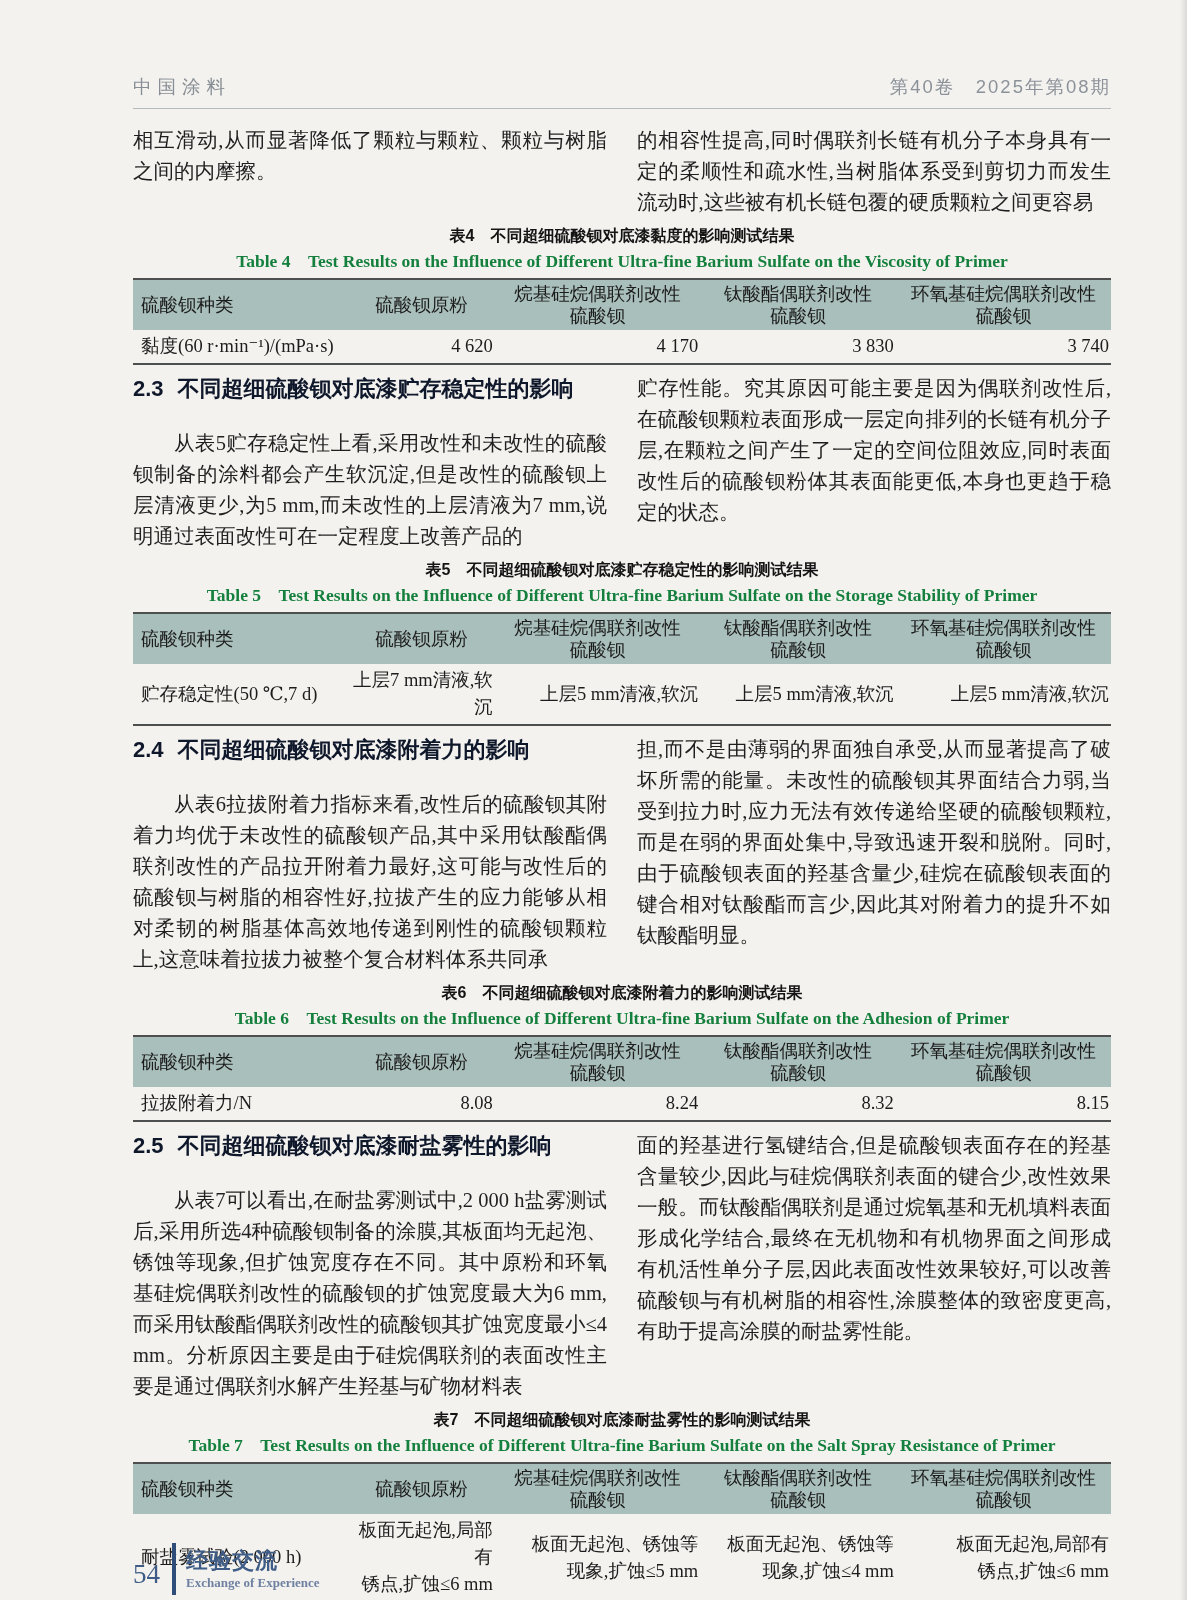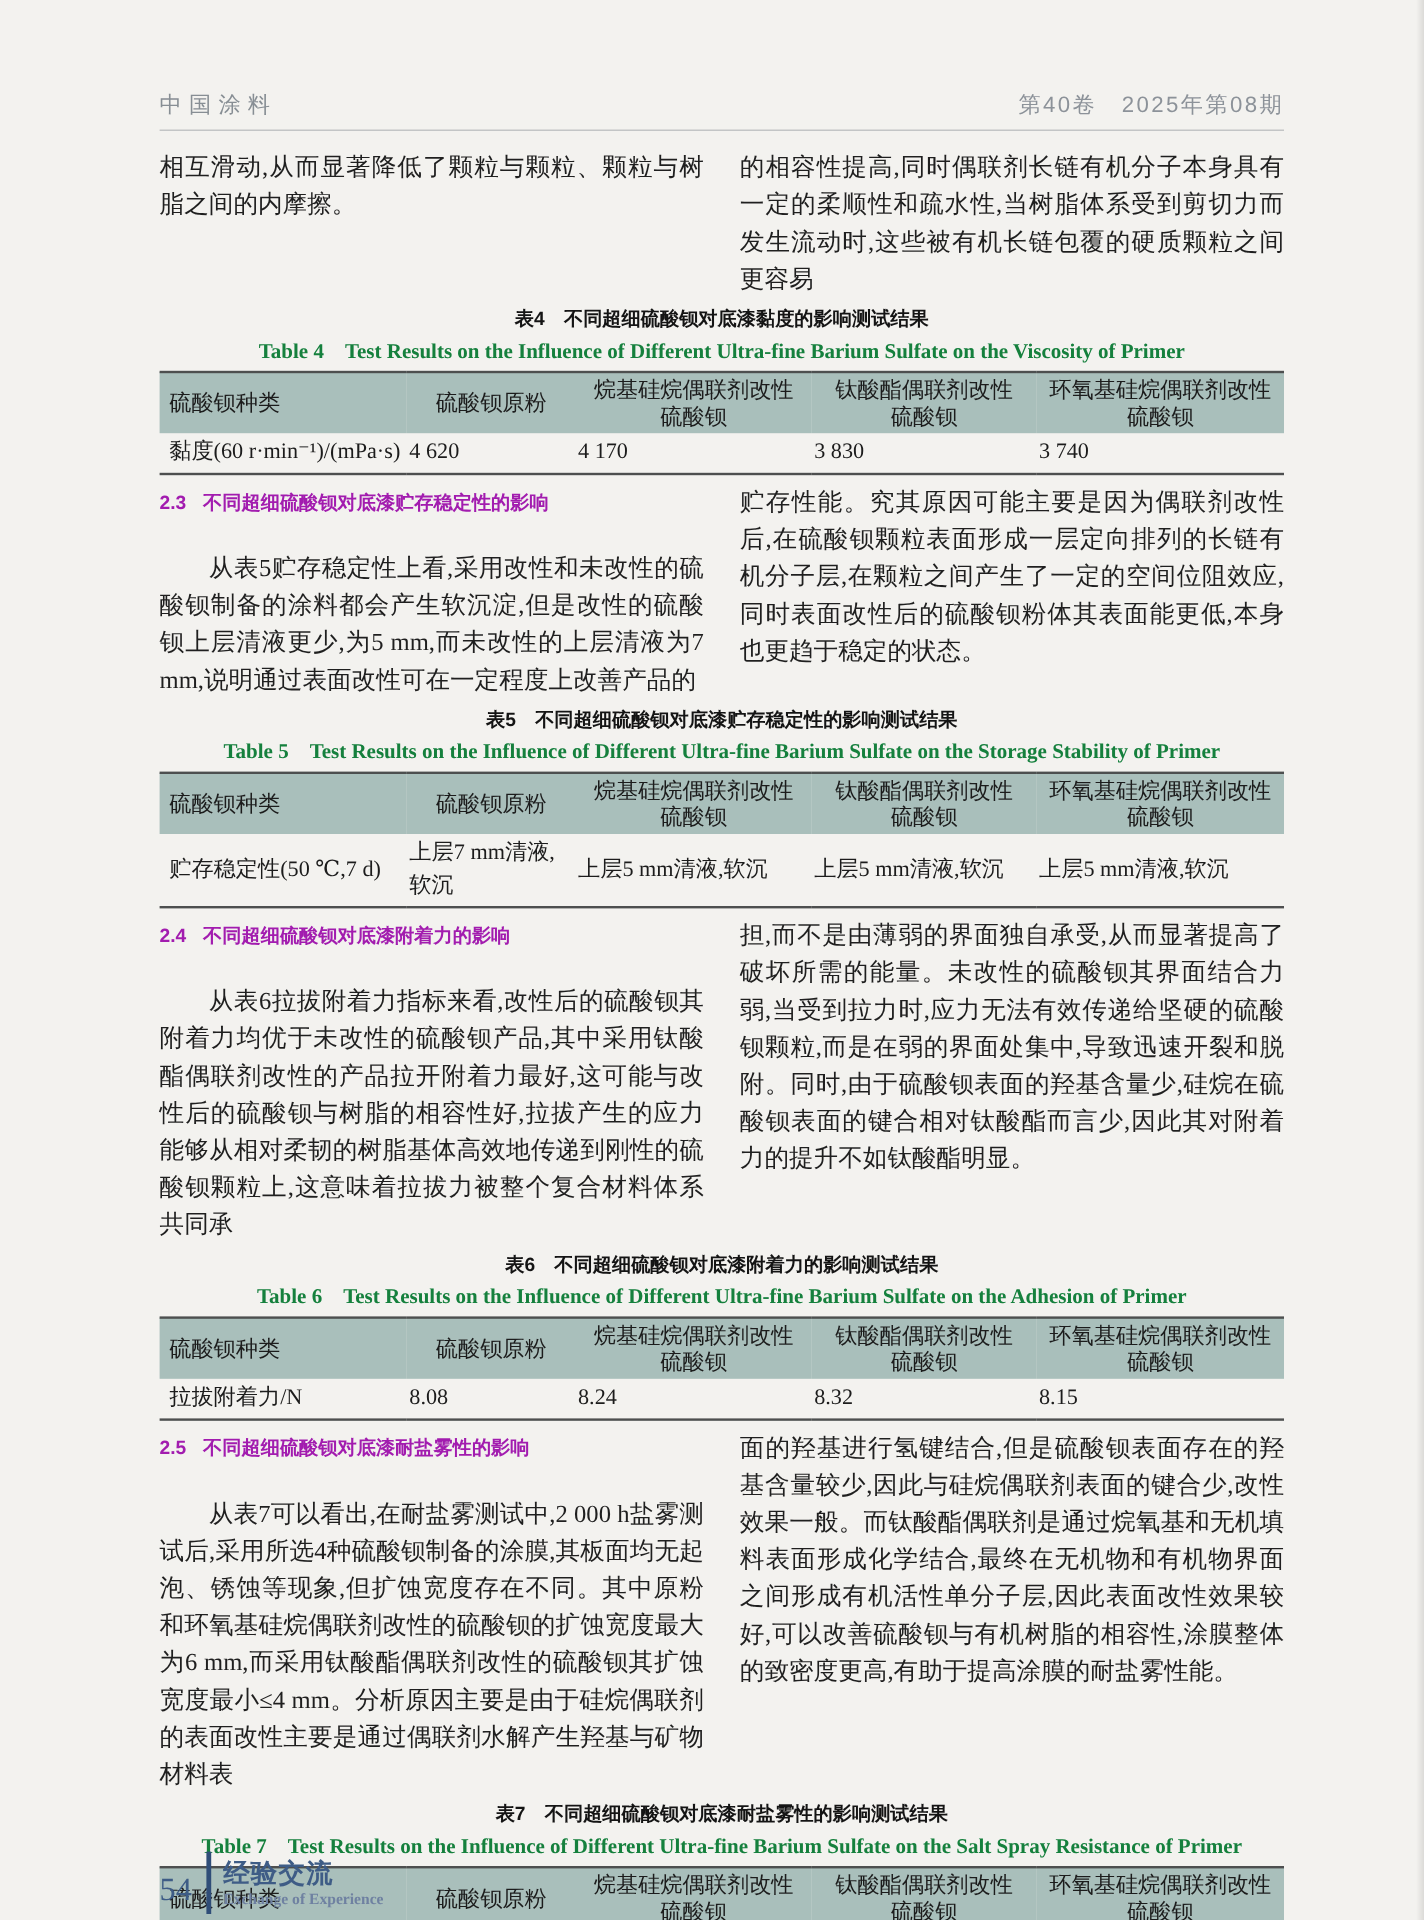--- a/index.html
+++ b/index.html
@@ -13,21 +13,21 @@
   }
   body::after{ 
     content:"";position:absolute;top:0;right:0;width:7px;height:1600px;
     background:linear-gradient(to right, rgba(0,0,0,0), rgba(0,0,0,0.10));
     pointer-events:none;
   }
   .page{
     position:relative;
     box-sizing:border-box;
     width:1187px;height:1253px;
-    padding:74px 117px 0 133px;
+    padding:74px 76px 0 133px;
   }
   
   .run-head{
     display:flex;justify-content:space-between;align-items:flex-end;
     font-family:"Liberation Sans","DejaVu Sans",sans-serif;
     font-size:18.5px;color:#878e94;
     padding-bottom:9px;
     border-bottom:1px solid #b7babc;
   }
   .run-head .journal{letter-spacing:6px;}
@@ -37,22 +37,22 @@
   .two-col.sec{margin-top:8px;}
   .col{flex:1 1 0;min-width:0;}
   .para{
     font-size:20.5px;line-height:31px;
     text-align:justify;color:#1f1f1f;
     margin:0;
   }
   .para.indent{text-indent:2em;margin-top:24px;}
   .sec-heading{
     font-family:"Liberation Sans","DejaVu Sans",sans-serif;
-    font-weight:bold;font-size:16px;line-height:31px;
-    color:#a21caf;white-space:nowrap;
+    font-weight:bold;font-size:22px;line-height:31px;
+    color:#0f172a;white-space:nowrap;
   }
   .sec-heading .sec-num{margin-right:14px;}
   
   .tbl-block{margin-top:6px;}
   .tbl-cap-zh{
     text-align:center;
     font-family:"Liberation Sans","DejaVu Sans",sans-serif;
     font-weight:bold;font-size:16px;line-height:24px;
     color:#141414;white-space:pre-wrap;
     margin-bottom:2px;
@@ -72,21 +72,21 @@
   table.data th{
     background:#a9bfbb;
     font-family:"Liberation Sans","DejaVu Sans",sans-serif;
     font-weight:normal;font-size:18.5px;line-height:22px;
     color:#1c1c1c;text-align:center;vertical-align:middle;
     padding:3px 2px;white-space:pre-line;
   }
   table.data td{
     font-family:"Liberation Serif","DejaVu Serif",serif;
     font-size:18.5px;line-height:27px;color:#1c1c1c;
-    text-align:left;vertical-align:middle;
+    text-align:right;vertical-align:middle;
     padding:3px 2px;white-space:pre-line;
   }
   table.data .c1{text-align:left;padding-left:8px;white-space:nowrap;margin-left:43px;}
   col.w1{width:22%;} col.w2{width:15%;} col.w3{width:21%;} col.w4{width:20%;} col.w5{width:22%;}
   
   .footer{
     position:absolute;left:133px;top:1543px;
     display:flex;align-items:center;
   }
   .footer .page-num{

